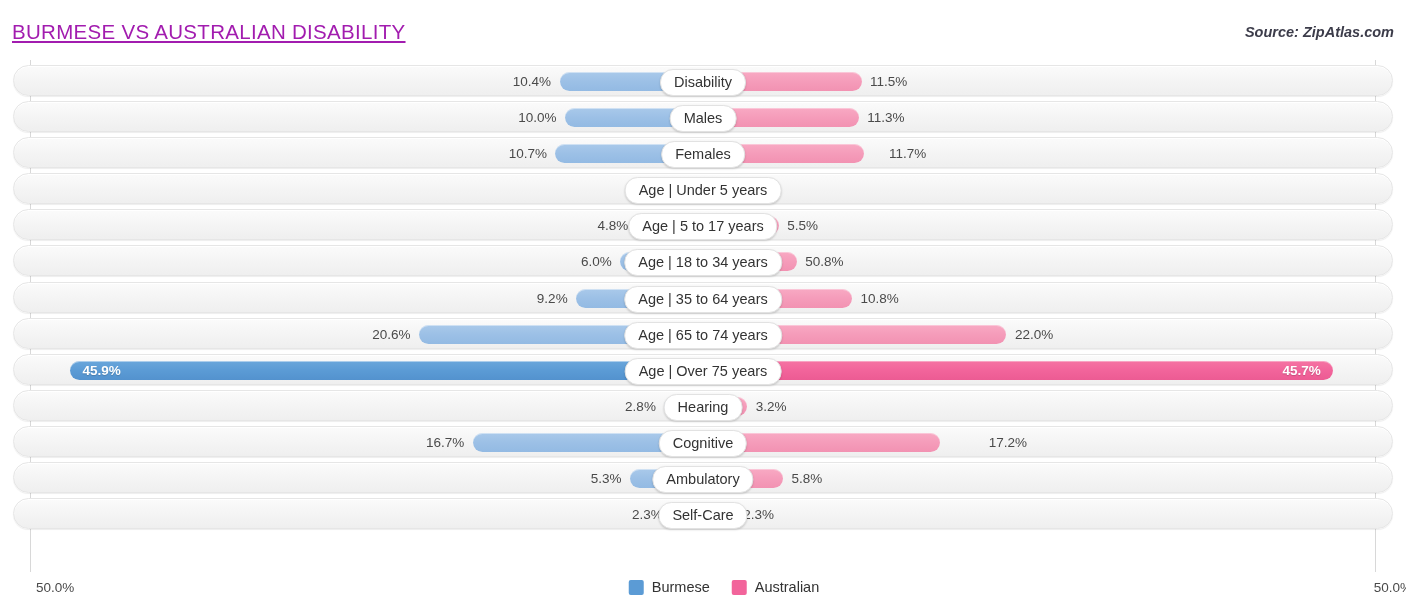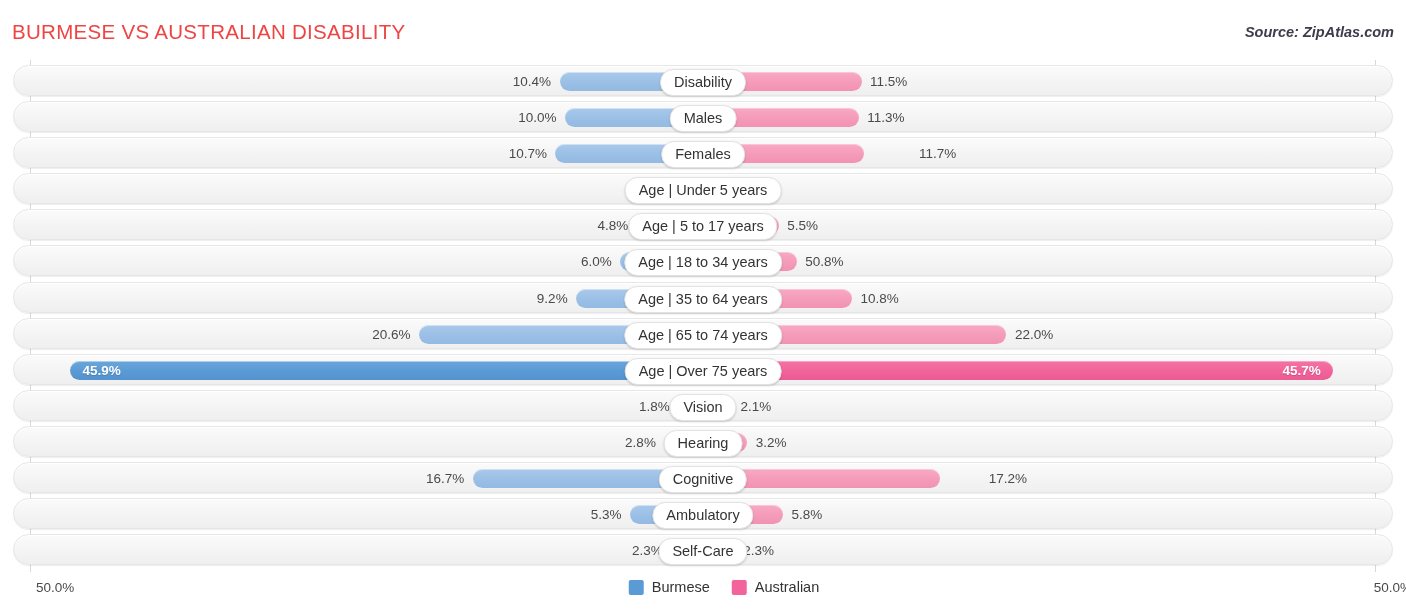--- a/index.html
+++ b/index.html
@@ -22,22 +22,23 @@
     left: 0; top: 0;
     width: 1406px;
     height: 60px;
   }
   .title {
     position: absolute;
     left: 12px;
     top: 20px;
     font-size: 20.5px;
     letter-spacing: .3px;
-    color: #ef4444;
-    white-space: nowrap;
+    color: #a21caf;
+    white-space: nowrap;
+    text-decoration: underline;
   }
   .source {
     position: absolute;
     right: 12px;
     top: 24px;
     font-size: 14.5px;
     font-style: italic;
     font-weight: bold;
     color: #3c3c4a;
     white-space: nowrap;
@@ -218,21 +219,21 @@
         <div class="bar left" style="width: 137.9px;"></div>
         <div class="bar right" style="width: 155.827px;"></div>
         <div class="val left" style="right: 835.4px;">10.0%</div>
         <div class="val right" style="left: 853.327px;">11.3%</div>
         <div class="pill">Males</div>
       </div>
       <div class="row">
         <div class="bar left" style="width: 147.553px;"></div>
         <div class="bar right" style="width: 161.343px;"></div>
         <div class="val left" style="right: 845.053px;">10.7%</div>
-        <div class="val right" style="left: 905px;">11.7%</div>
+        <div class="val right" style="left: 875px;">11.7%</div>
         <div class="pill">Females</div>
       </div>
       <div class="row">
         <div class="bar left" style="width: 15.169px;"></div>
         <div class="bar right" style="width: 19.306px;"></div>
         <div class="val left" style="right: 712.669px;">1.1%</div>
         <div class="val right" style="left: 716.806px;">1.4%</div>
         <div class="pill">Age | Under 5 years</div>
       </div>
       <div class="row">
@@ -262,27 +263,20 @@
         <div class="val left" style="right: 981.574px;">20.6%</div>
         <div class="val right" style="left: 1000.88px;">22.0%</div>
         <div class="pill">Age | 65 to 74 years</div>
       </div>
       <div class="row hl">
         <div class="bar left" style="width: 632.961px;"></div>
         <div class="bar right" style="width: 630.203px;"></div>
         <div class="val left inside" style="left: 68.539px;">45.9%</div>
         <div class="val right inside" style="right: 71.297px; text-align: right;">45.7%</div>
         <div class="pill">Age | Over 75 years</div>
-      </div>
-      <div class="row">
-        <div class="bar left" style="width: 24.822px;"></div>
-        <div class="bar right" style="width: 28.959px;"></div>
-        <div class="val left" style="right: 722.322px;">1.8%</div>
-        <div class="val right" style="left: 726.459px;">2.1%</div>
-        <div class="pill">Vision</div>
       </div>
       <div class="row">
         <div class="bar left" style="width: 38.612px;"></div>
         <div class="bar right" style="width: 44.128px;"></div>
         <div class="val left" style="right: 736.112px;">2.8%</div>
         <div class="val right" style="left: 741.628px;">3.2%</div>
         <div class="pill">Hearing</div>
       </div>
       <div class="row">
         <div class="bar left" style="width: 230.293px;"></div>

